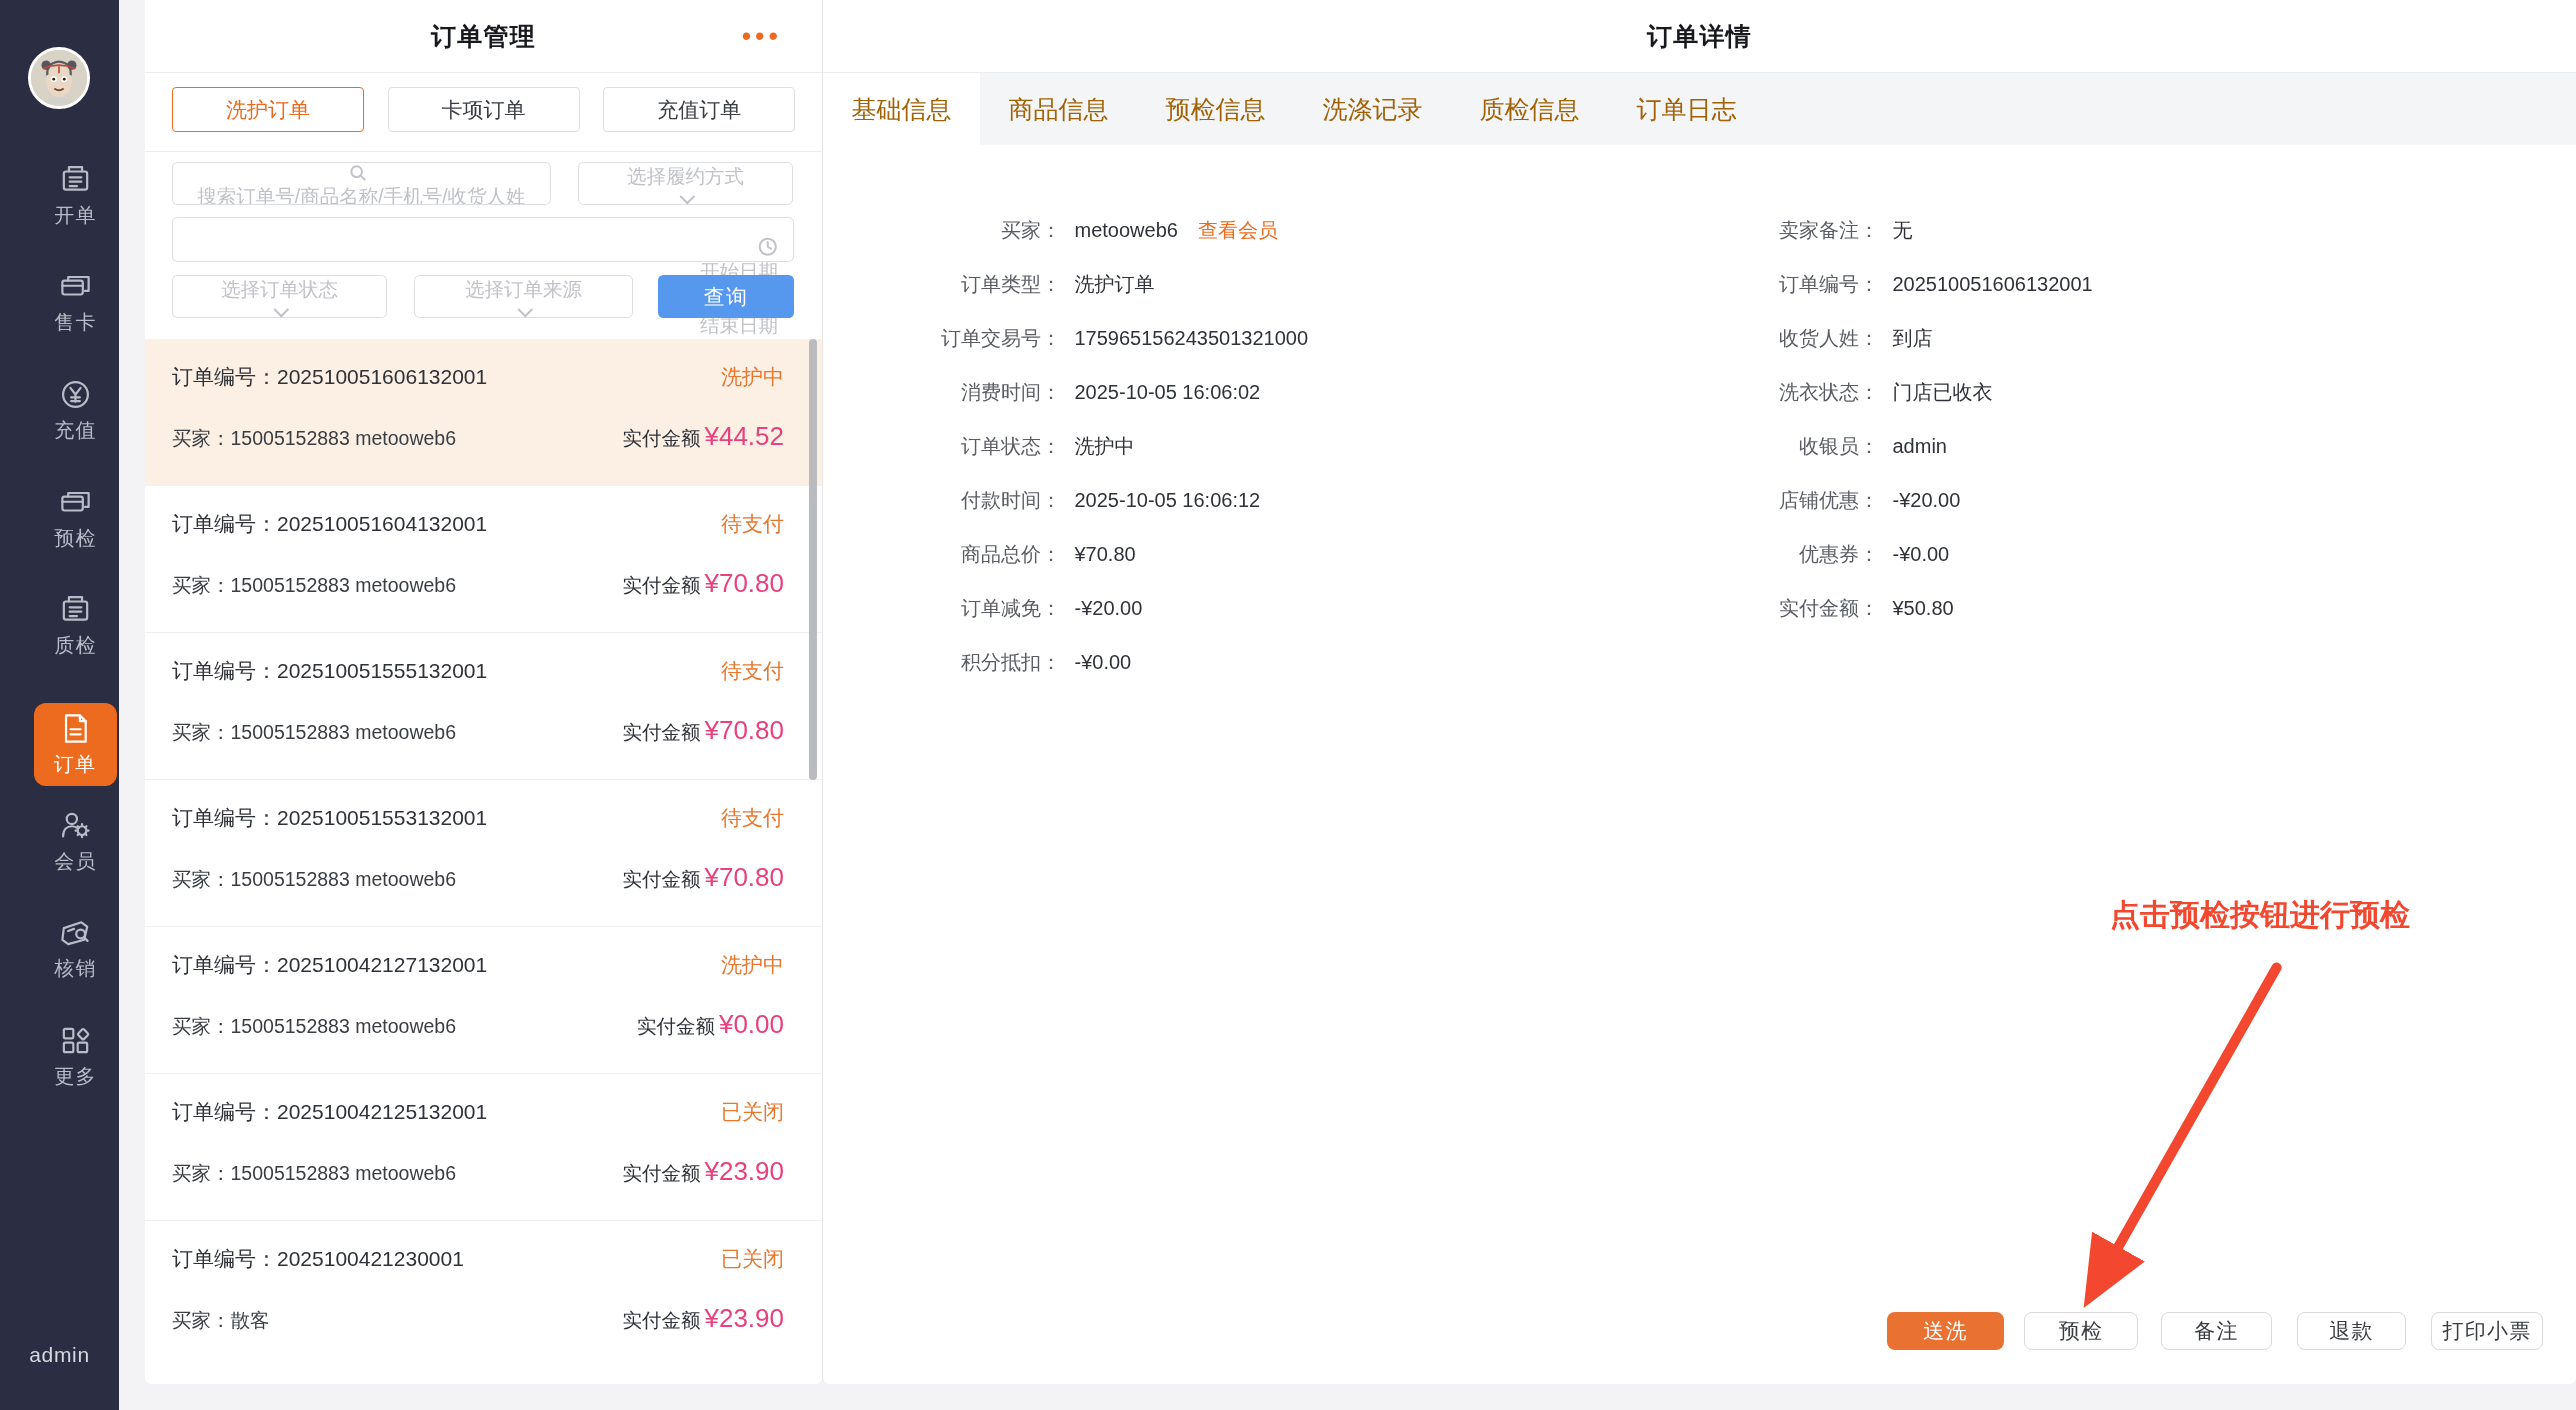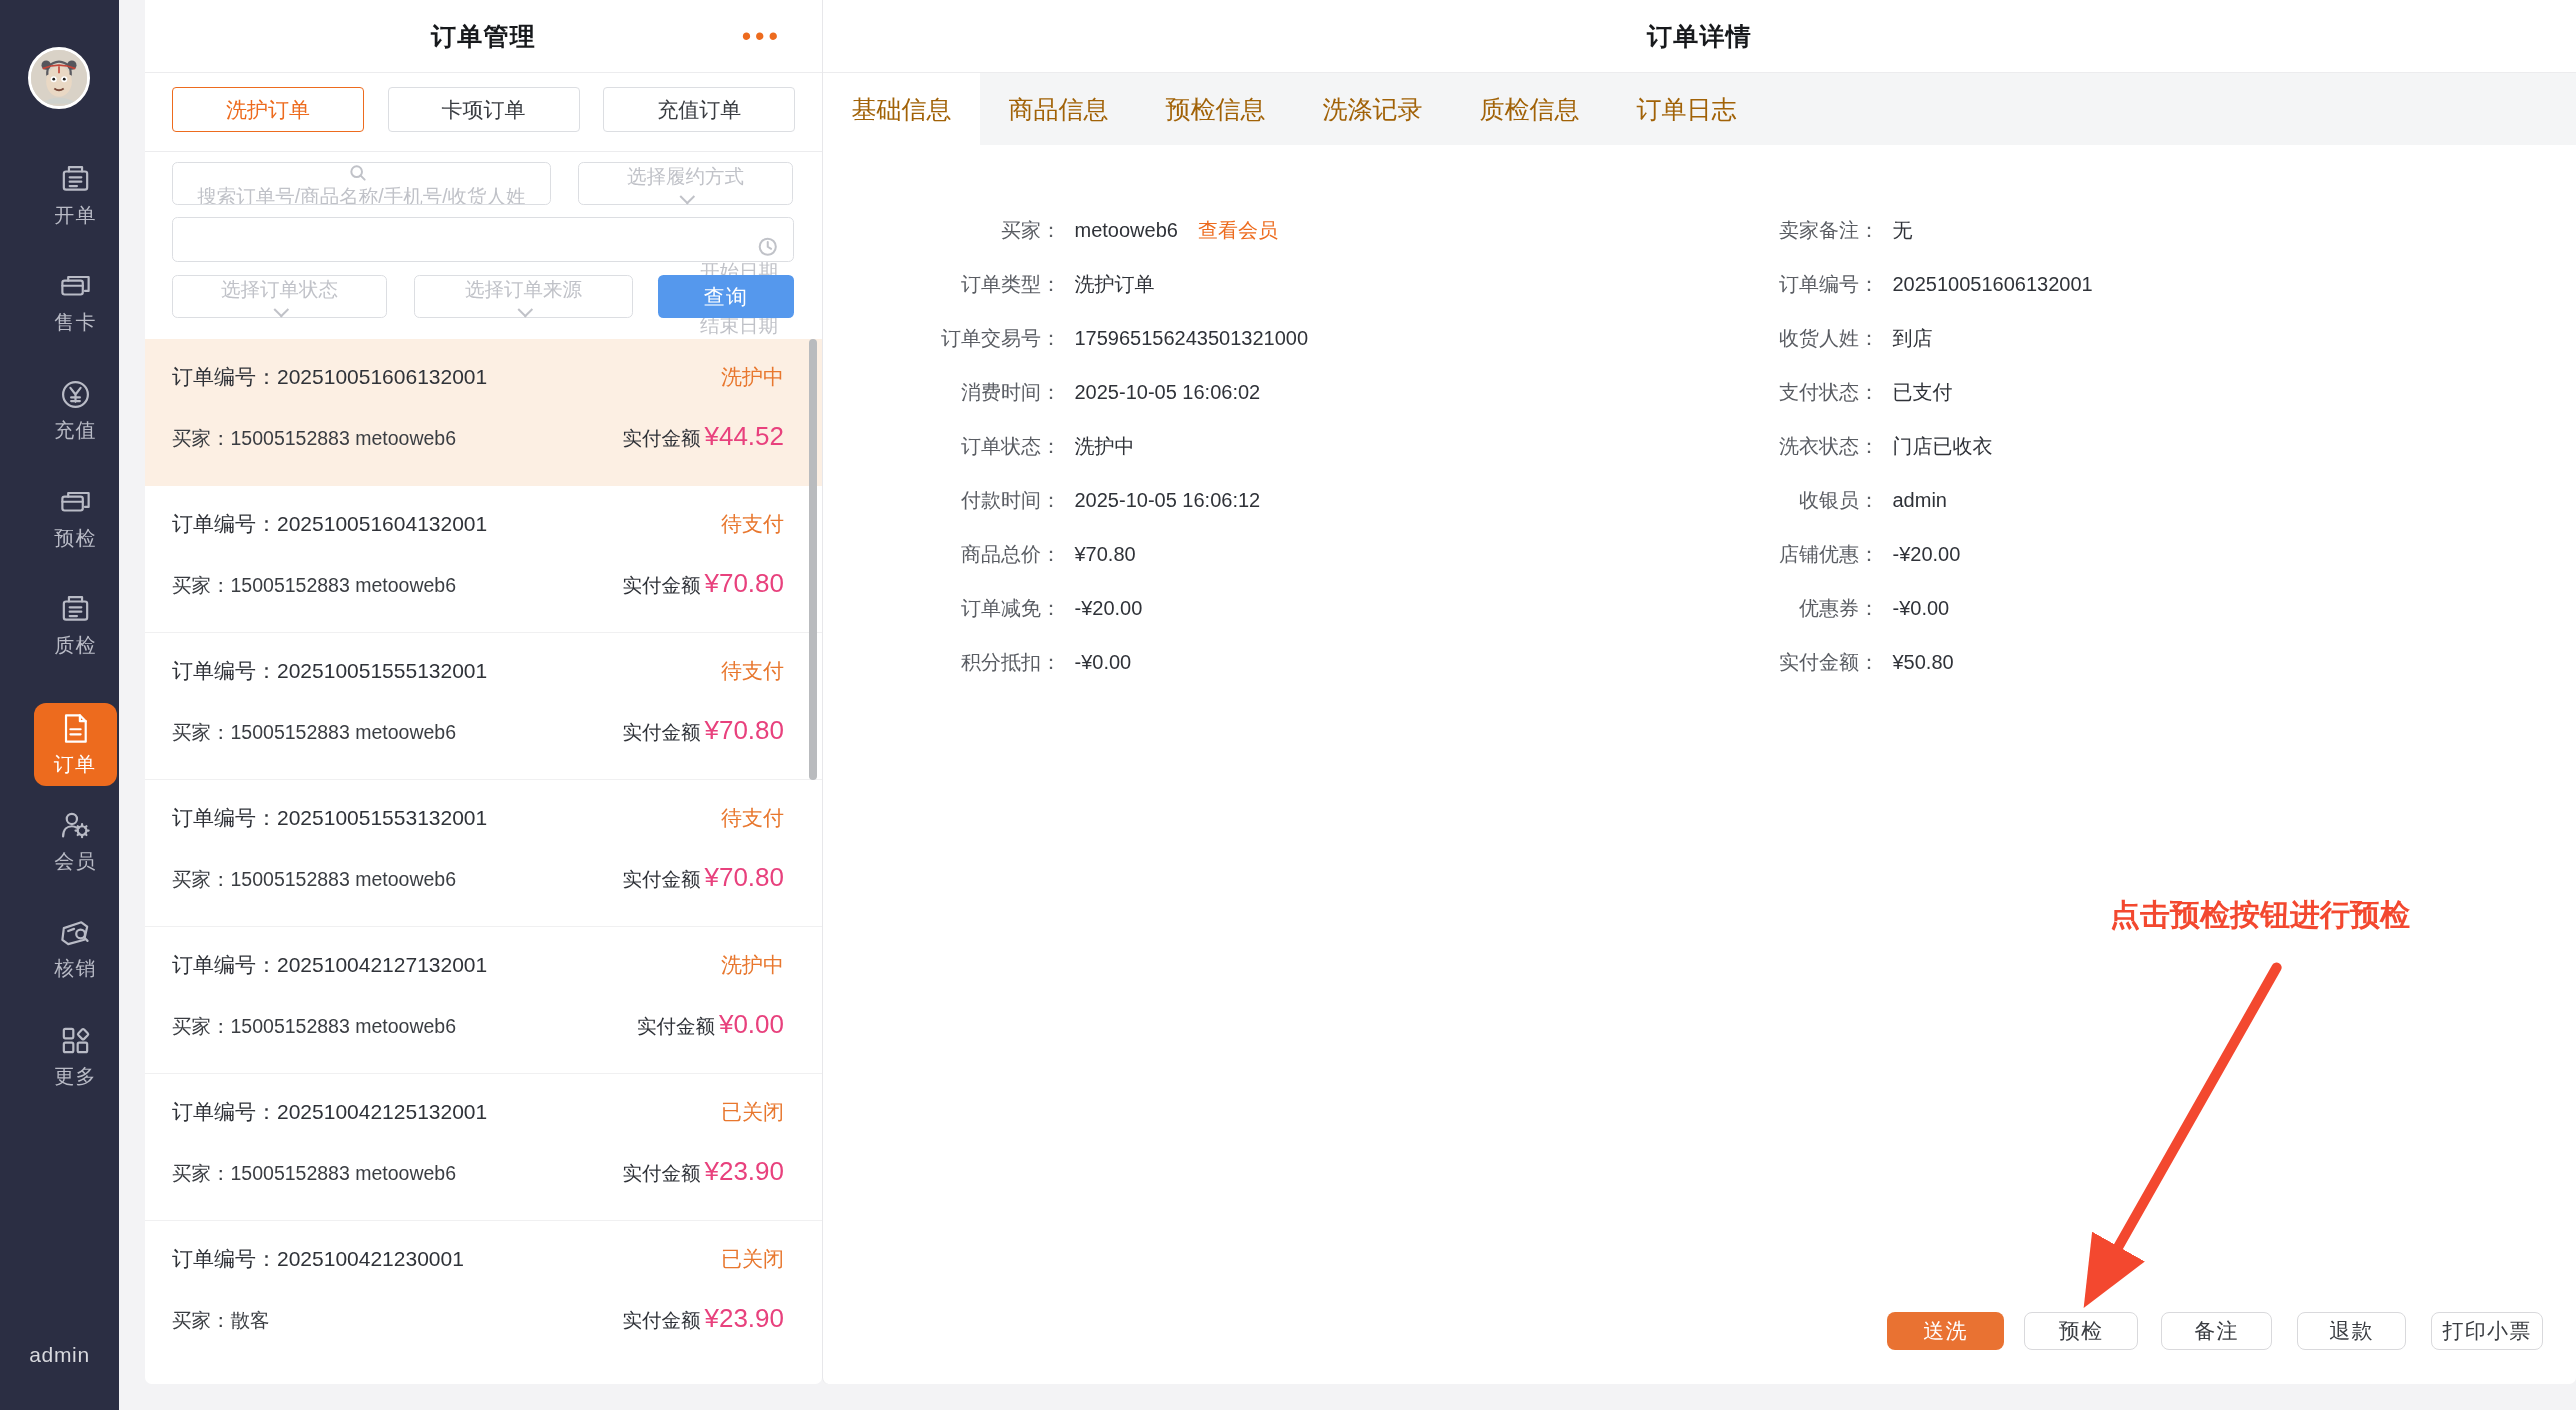--- a/index.html
+++ b/index.html
@@ -507,24 +507,20 @@
         </div>
       <div class="drow">
           <span class="dlabel">订单编号：</span>
           <span class="dvalue">202510051606132001</span>
         </div>
       <div class="drow">
           <span class="dlabel">收货人姓：</span>
           <span class="dvalue">到店</span>
         </div>
       <div class="drow">
-          <span class="dlabel">支付状态：</span>
-          <span class="dvalue">已支付</span>
-        </div>
-      <div class="drow">
           <span class="dlabel">洗衣状态：</span>
           <span class="dvalue">门店已收衣</span>
         </div>
       <div class="drow">
           <span class="dlabel">收银员：</span>
           <span class="dvalue">admin</span>
         </div>
       <div class="drow">
           <span class="dlabel">店铺优惠：</span>
           <span class="dvalue">-¥20.00</span>

